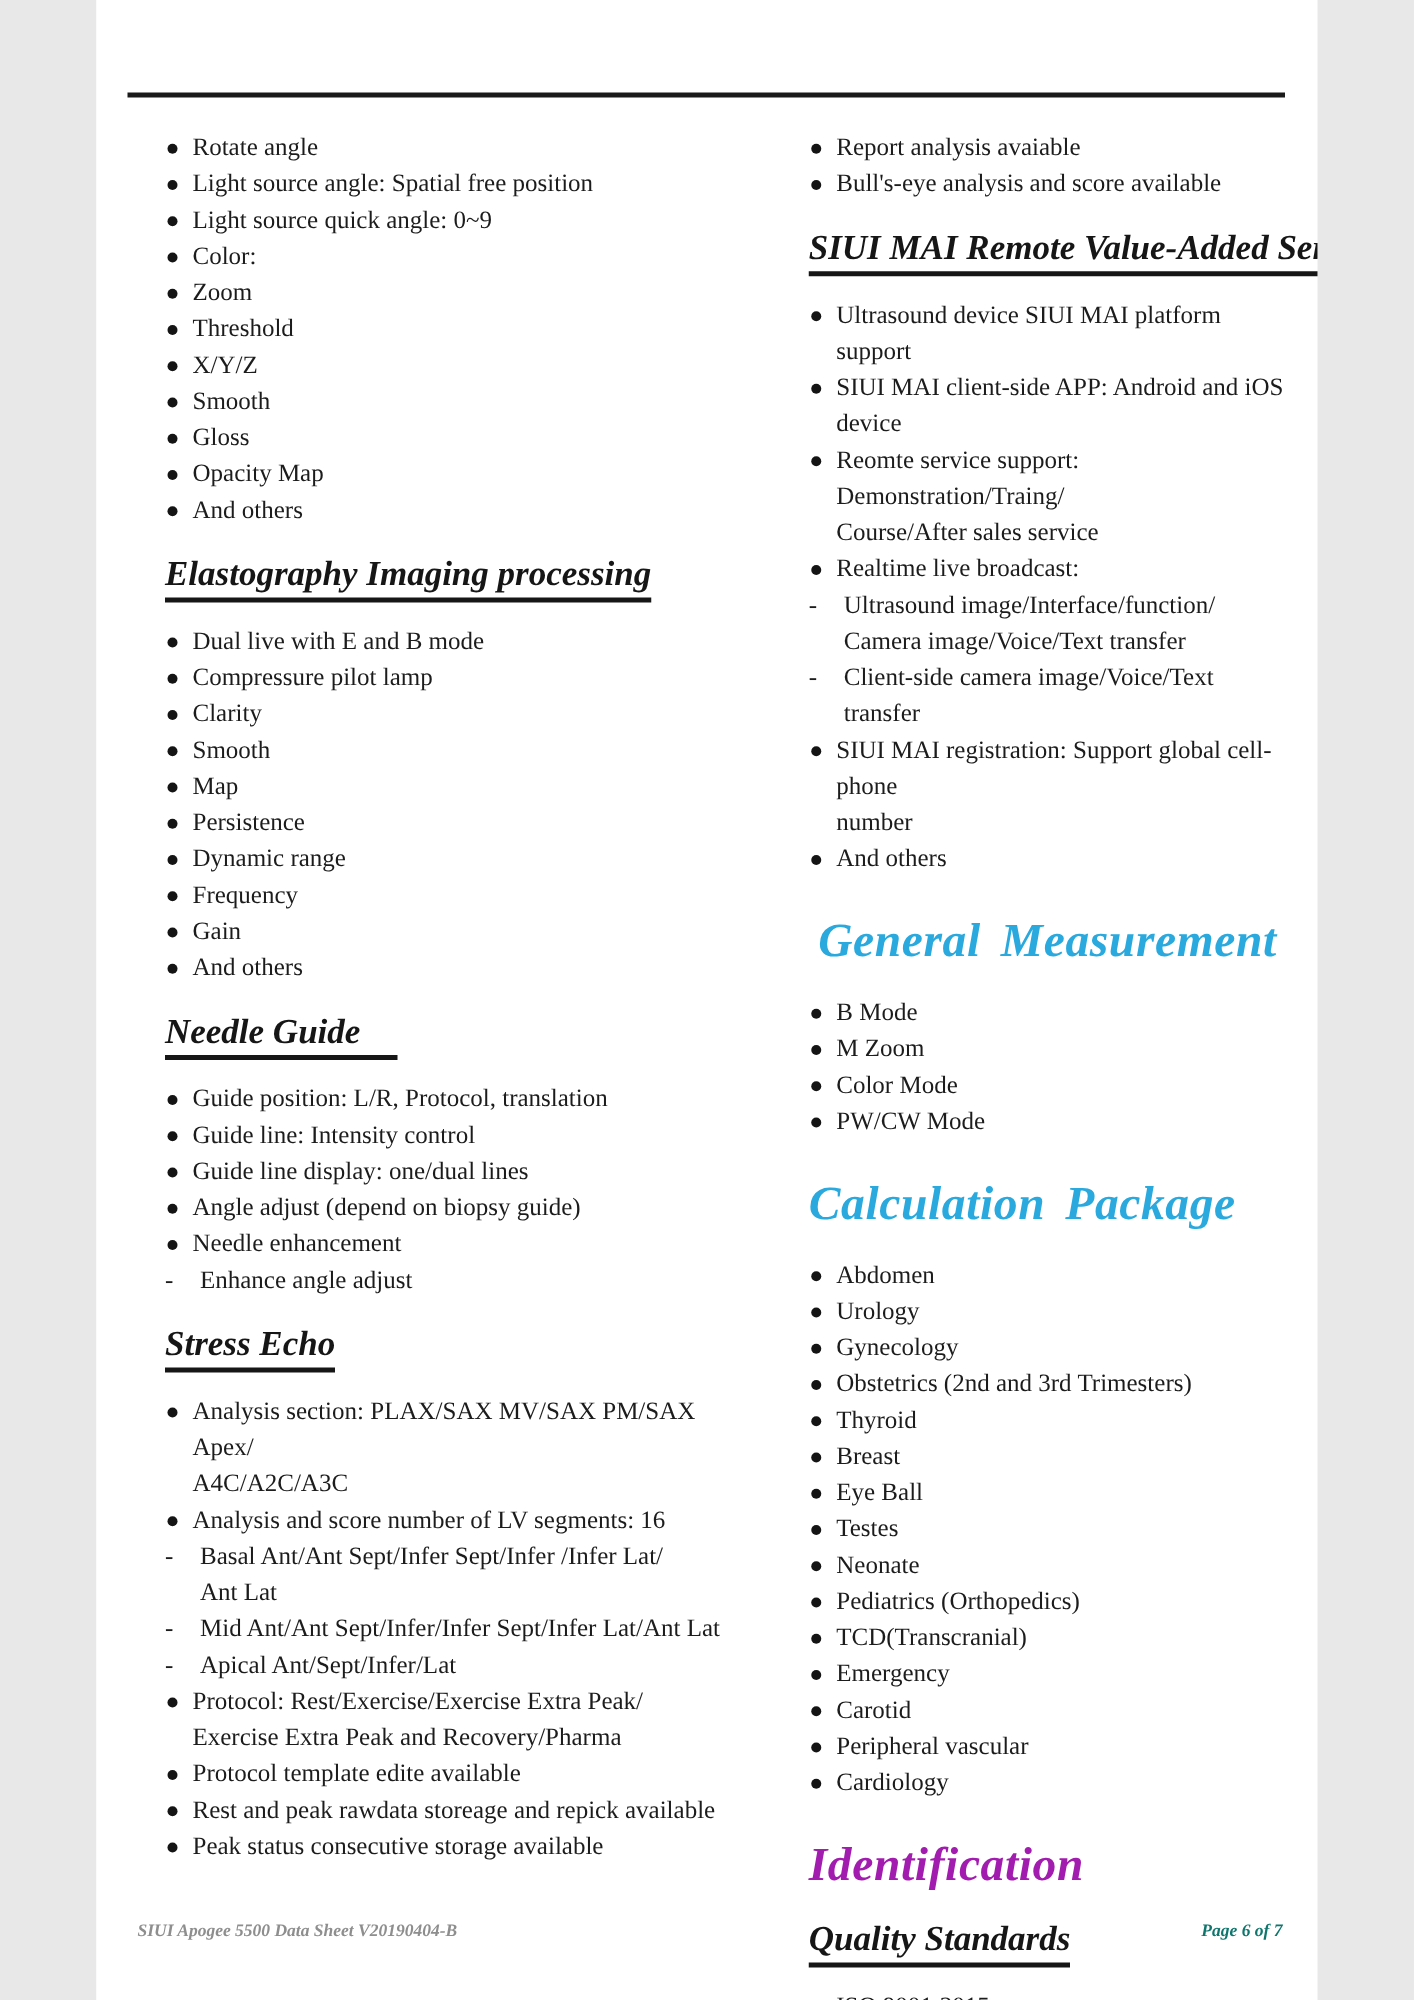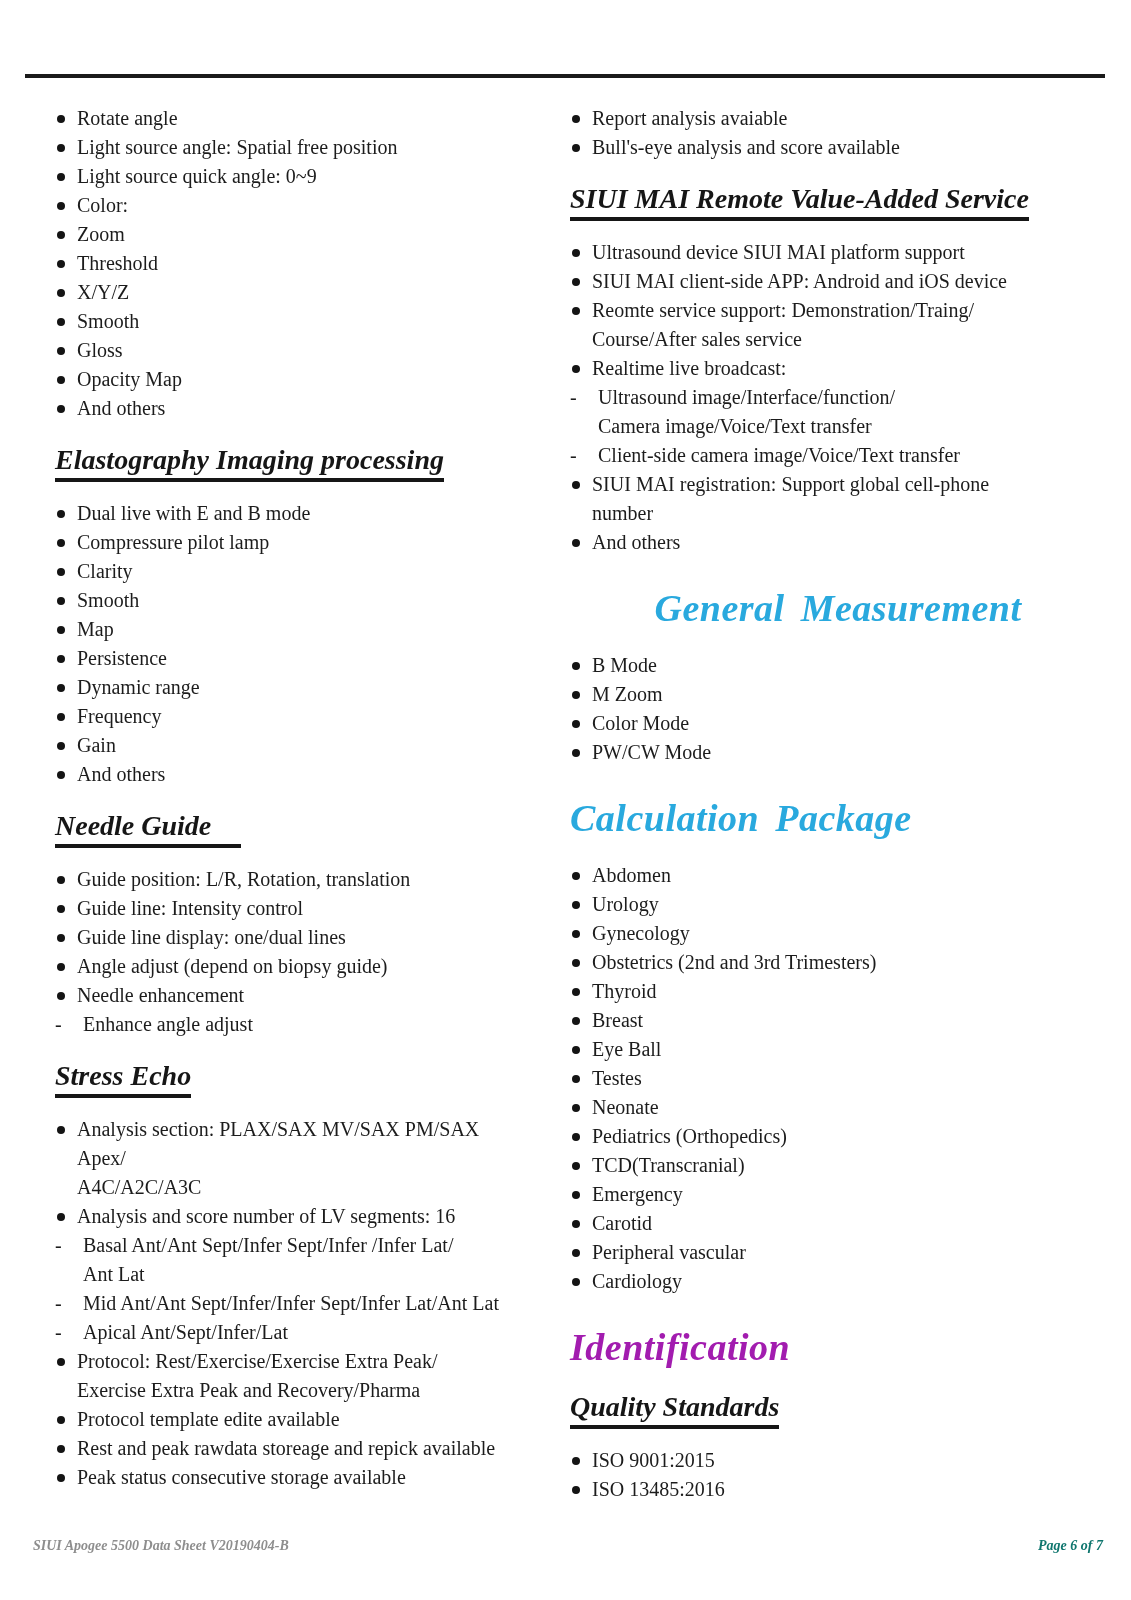--- a/index.html
+++ b/index.html
@@ -1,18 +1,18 @@
 <!DOCTYPE html>
 <html><head>
 <meta charset="utf-8">
 <style>
   html, body { margin: 0; padding: 0; background: #e8e8e8; }
   .page {
     position: relative;
-    width: 1131px;
+    width: 977px;
     height: 1600px;
     margin: 0 auto;
     background: #ffffff;
     overflow: hidden;
     font-family: "Liberation Serif", "DejaVu Serif", serif;
     color: #1c1c1c;
   }
   .top-rule {
     position: absolute;
     left: 25px;
@@ -190,21 +190,21 @@
           </div>
           <div class="item bullet">
             <span class="marker bullet"></span>
             <span class="text">And others</span>
           </div>
         </div>
         <div class="h-sub"><span class="h-underline pad-end">Needle Guide</span></div>
         <div class="list">
           <div class="item bullet">
             <span class="marker bullet"></span>
-            <span class="text">Guide position: L/R, Rotation, translation</span>
+            <span class="text">Guide position: L/R, Protocol, translation</span>
           </div>
           <div class="item bullet">
             <span class="marker bullet"></span>
             <span class="text">Guide line: Intensity control</span>
           </div>
           <div class="item bullet">
             <span class="marker bullet"></span>
             <span class="text">Guide line display: one/dual lines</span>
           </div>
           <div class="item bullet">

